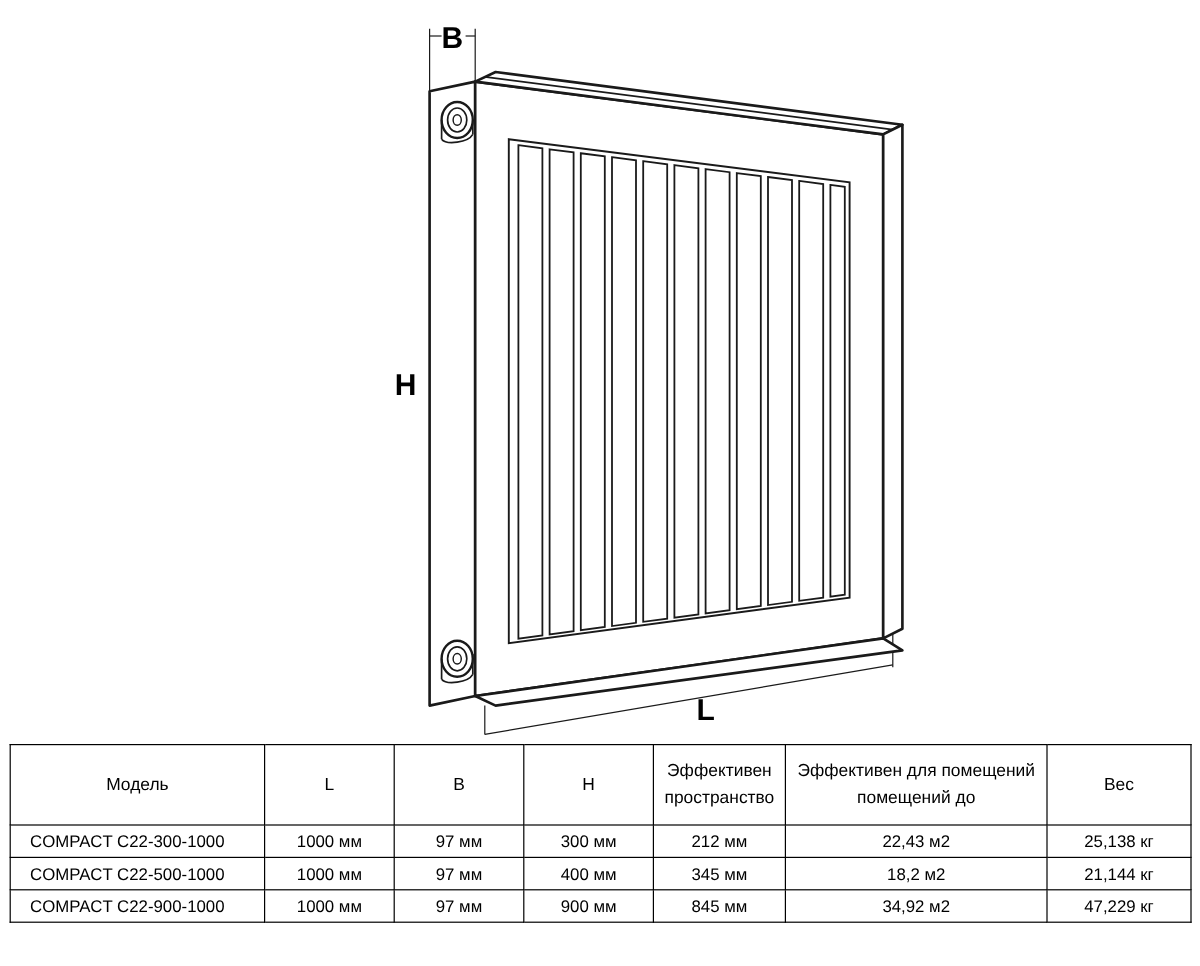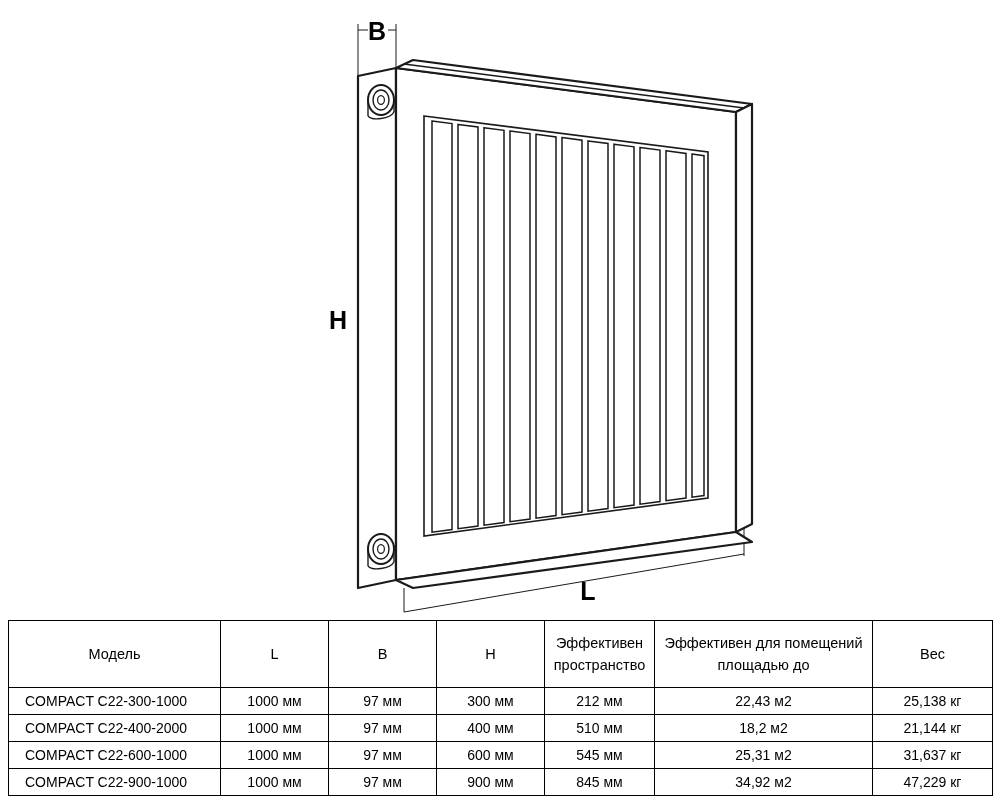--- a/index.html
+++ b/index.html
@@ -168,52 +168,43 @@
         <th>Модель</th>
         <th>L</th>
         <th>B</th>
         <th>H</th>
         <th>
           <span>Эффективен</span><br>
           <span>пространство</span>
         </th>
         <th>
           <span>Эффективен для помещений</span><br>
-          <span>площадью до</span>
+          <span>помещений до</span>
         </th>
         <th>Вес</th>
       </tr>
     </thead>
     <tbody>
       <tr>
         <td class="model">COMPACT C22-300-1000</td>
         <td>1000 мм</td>
         <td>97 мм</td>
         <td>300 мм</td>
         <td>212 мм</td>
         <td>22,43 м2</td>
         <td>25,138 кг</td>
       </tr>
       <tr>
-        <td class="model">COMPACT C22-400-2000</td>
+        <td class="model">COMPACT C22-500-1000</td>
         <td>1000 мм</td>
         <td>97 мм</td>
         <td>400 мм</td>
-        <td>510 мм</td>
+        <td>345 мм</td>
         <td>18,2 м2</td>
         <td>21,144 кг</td>
-      </tr>
-      <tr>
-        <td class="model">COMPACT C22-600-1000</td>
-        <td>1000 мм</td>
-        <td>97 мм</td>
-        <td>600 мм</td>
-        <td>545 мм</td>
-        <td>25,31 м2</td>
-        <td>31,637 кг</td>
       </tr>
       <tr>
         <td class="model">COMPACT C22-900-1000</td>
         <td>1000 мм</td>
         <td>97 мм</td>
         <td>900 мм</td>
         <td>845 мм</td>
         <td>34,92 м2</td>
         <td>47,229 кг</td>
       </tr>

